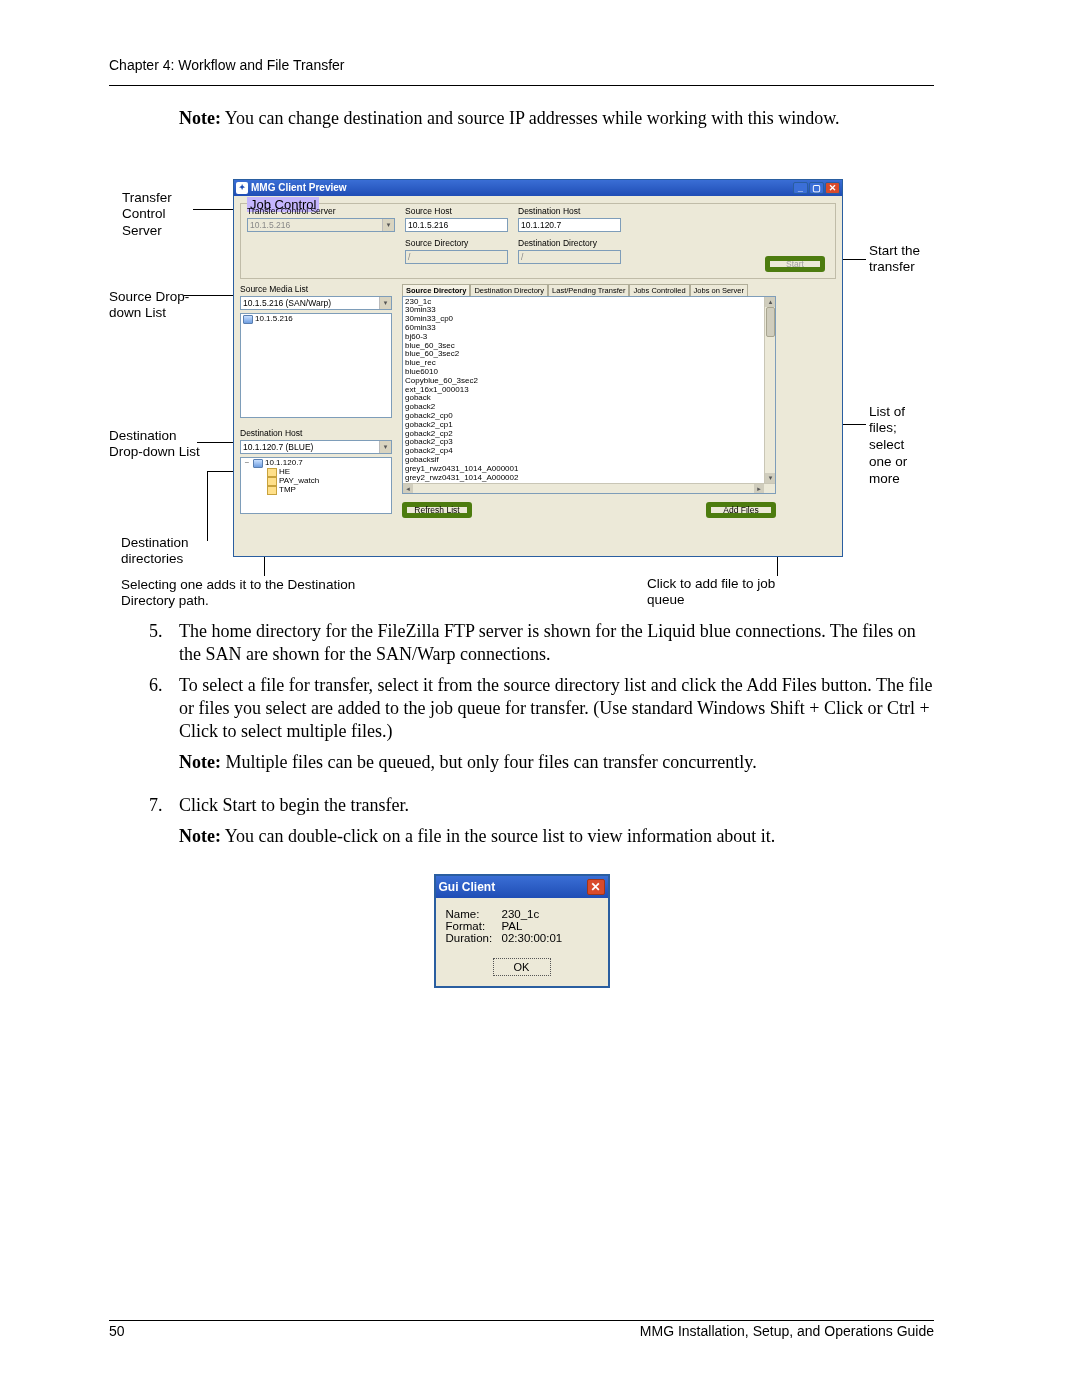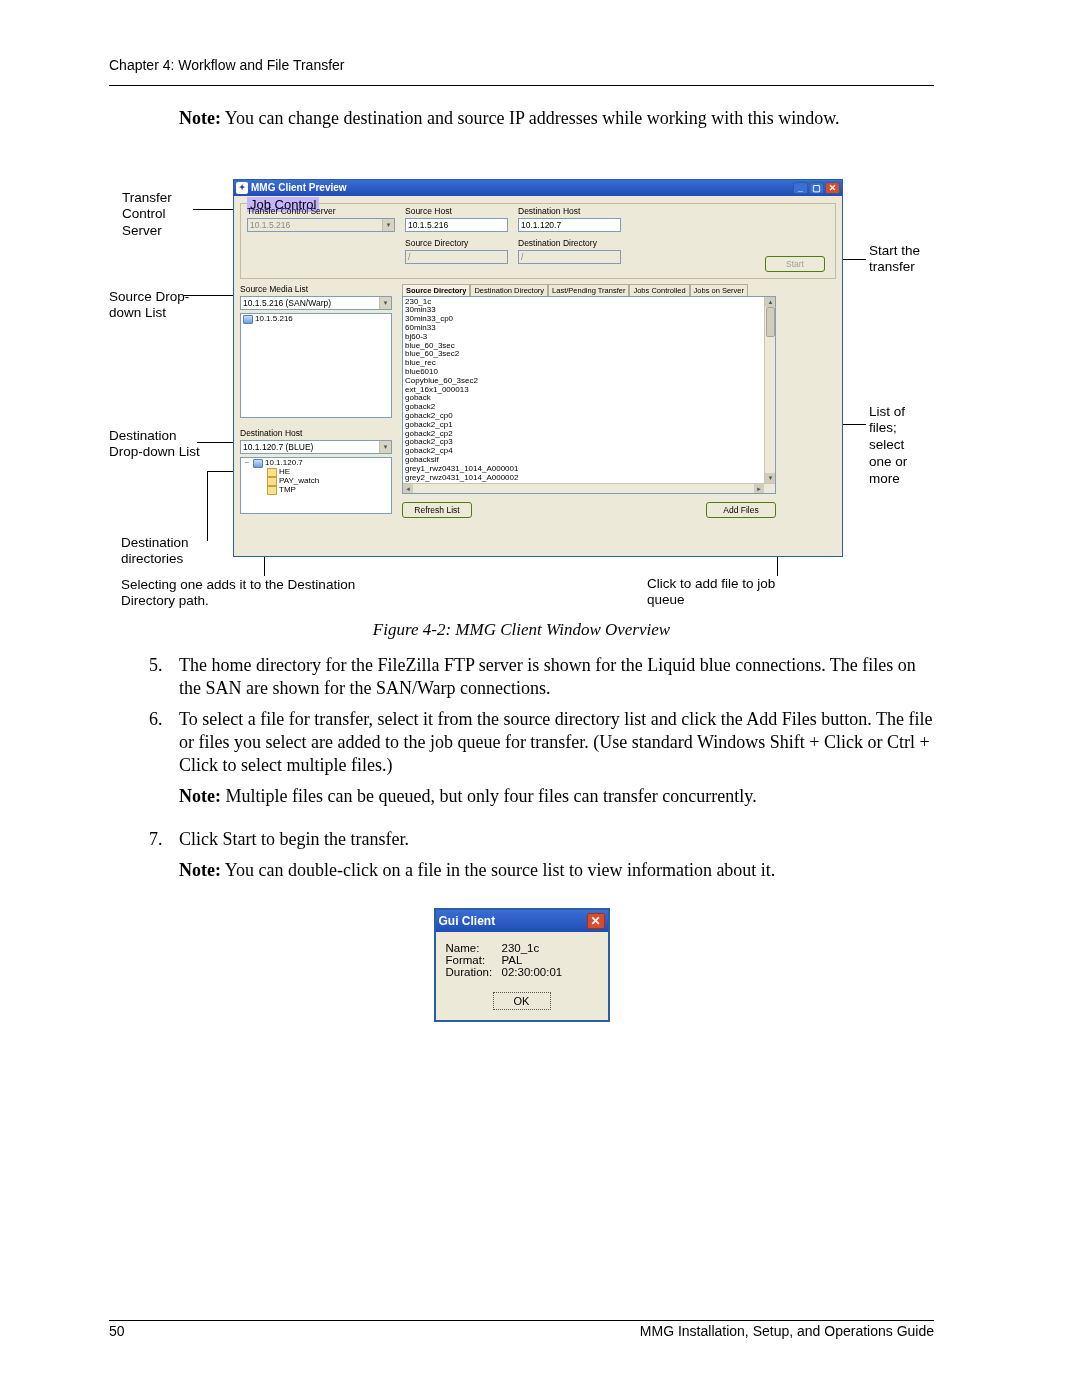--- a/index.html
+++ b/index.html
@@ -125,21 +125,21 @@
     background: #d9d4c0;
     border-left: 1px solid #bbb;
     display: flex; align-items: center; justify-content: center;
     font-size: 7px; color: #555;
   }
   .btn {
     display: inline-flex;
     align-items: center;
     justify-content: center;
     background: #ece9d8;
-    border: 1px solid #4d7c0f;
+    border: 5px solid #4d7c0f;
     border-radius: 3px;
     height: 16px;
     font-size: 8.5px;
   }
   .btn.disabled { color: #a0a0a0; }
   .tabstrip {
     display: flex;
     gap: 0;
     font-size: 7.5px;
   }
@@ -440,21 +440,20 @@
           </div>
         </div>
         <div style="display:flex; justify-content:space-between; width:374px; margin-top:8px">
           <span class="btn" style="width:70px">Refresh List</span>
           <span class="btn" style="width:70px">Add Files</span>
         </div>
       </div>
     </div>
   </div>
 
-  <div class="caption">Figure 4-2: MMG Client Window Overview</div>
 
   <ol class="steps" id="steps-list">
       <li>
         <span class="num">5.</span>
         <span class="body">The home directory for the FileZilla FTP server is shown for the Liquid blue connections. The files on the SAN are shown for the SAN/Warp connections.</span>
       </li>
       <li>
         <span class="num">6.</span>
         <span class="body">To select a file for transfer, select it from the source directory list and click the Add Files button. The file or files you select are added to the job queue for transfer. (Use standard Windows Shift + Click or Ctrl + Click to select multiple files.)<div class="inner-note"><b>Note:</b> Multiple files can be queued, but only four files can transfer concurrently.</div></span>
       </li>

